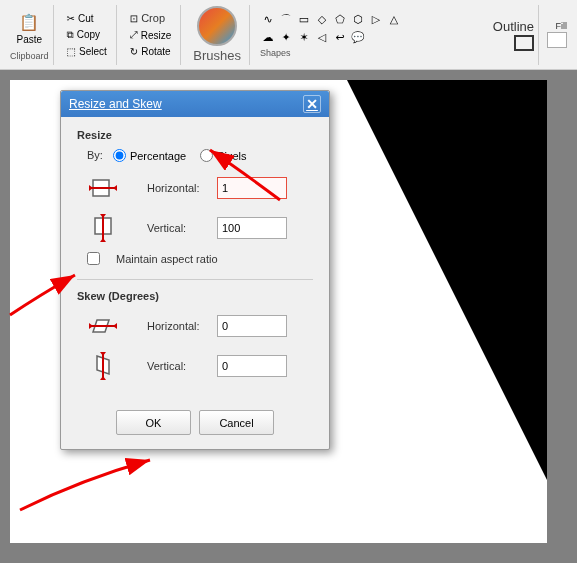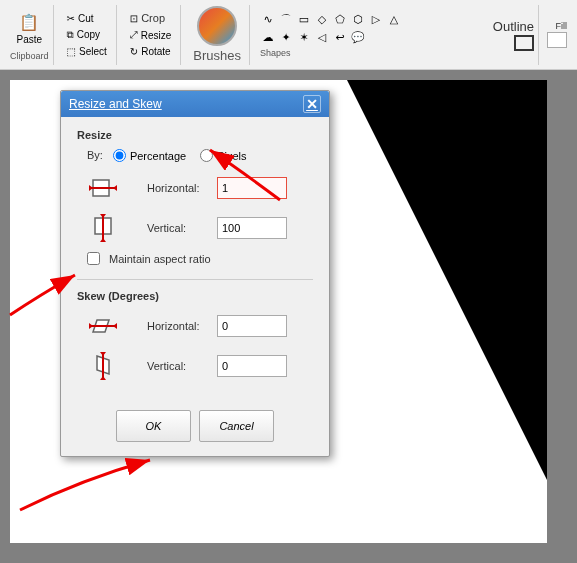--- a/index.html
+++ b/index.html
@@ -290,21 +290,21 @@
     }
 
     .form-input.highlighted {
       border-color: #e74c3c;
       background: #fff8f8;
     }
 
     .checkbox-row {
       display: flex;
       align-items: center;
-      gap: 9px;
+      gap: 16px;
       margin-bottom: 14px;
       margin-left: 10px;
     }
 
     .checkbox-input {
       cursor: pointer;
     }
 
     .checkbox-label {
       font-size: 11px;
@@ -319,27 +319,26 @@
 
     .dialog-footer {
       display: flex;
       justify-content: center;
       gap: 8px;
       padding: 8px 16px 14px;
     }
 
     .dialog-btn {
       width: 75px;
-      height: 32px;
+      height: 25px;
       font-size: 11px;
       cursor: pointer;
       border: 1px solid #aaa;
       border-radius: 2px;
       background: linear-gradient(to bottom, #ffffff, #e8e8e8);
-      font-style: italic;
     }
 
     
     .crop-text {
       font-size: 11px;
       color: #333;
     }
 
     .outline-group {
       display: flex;

